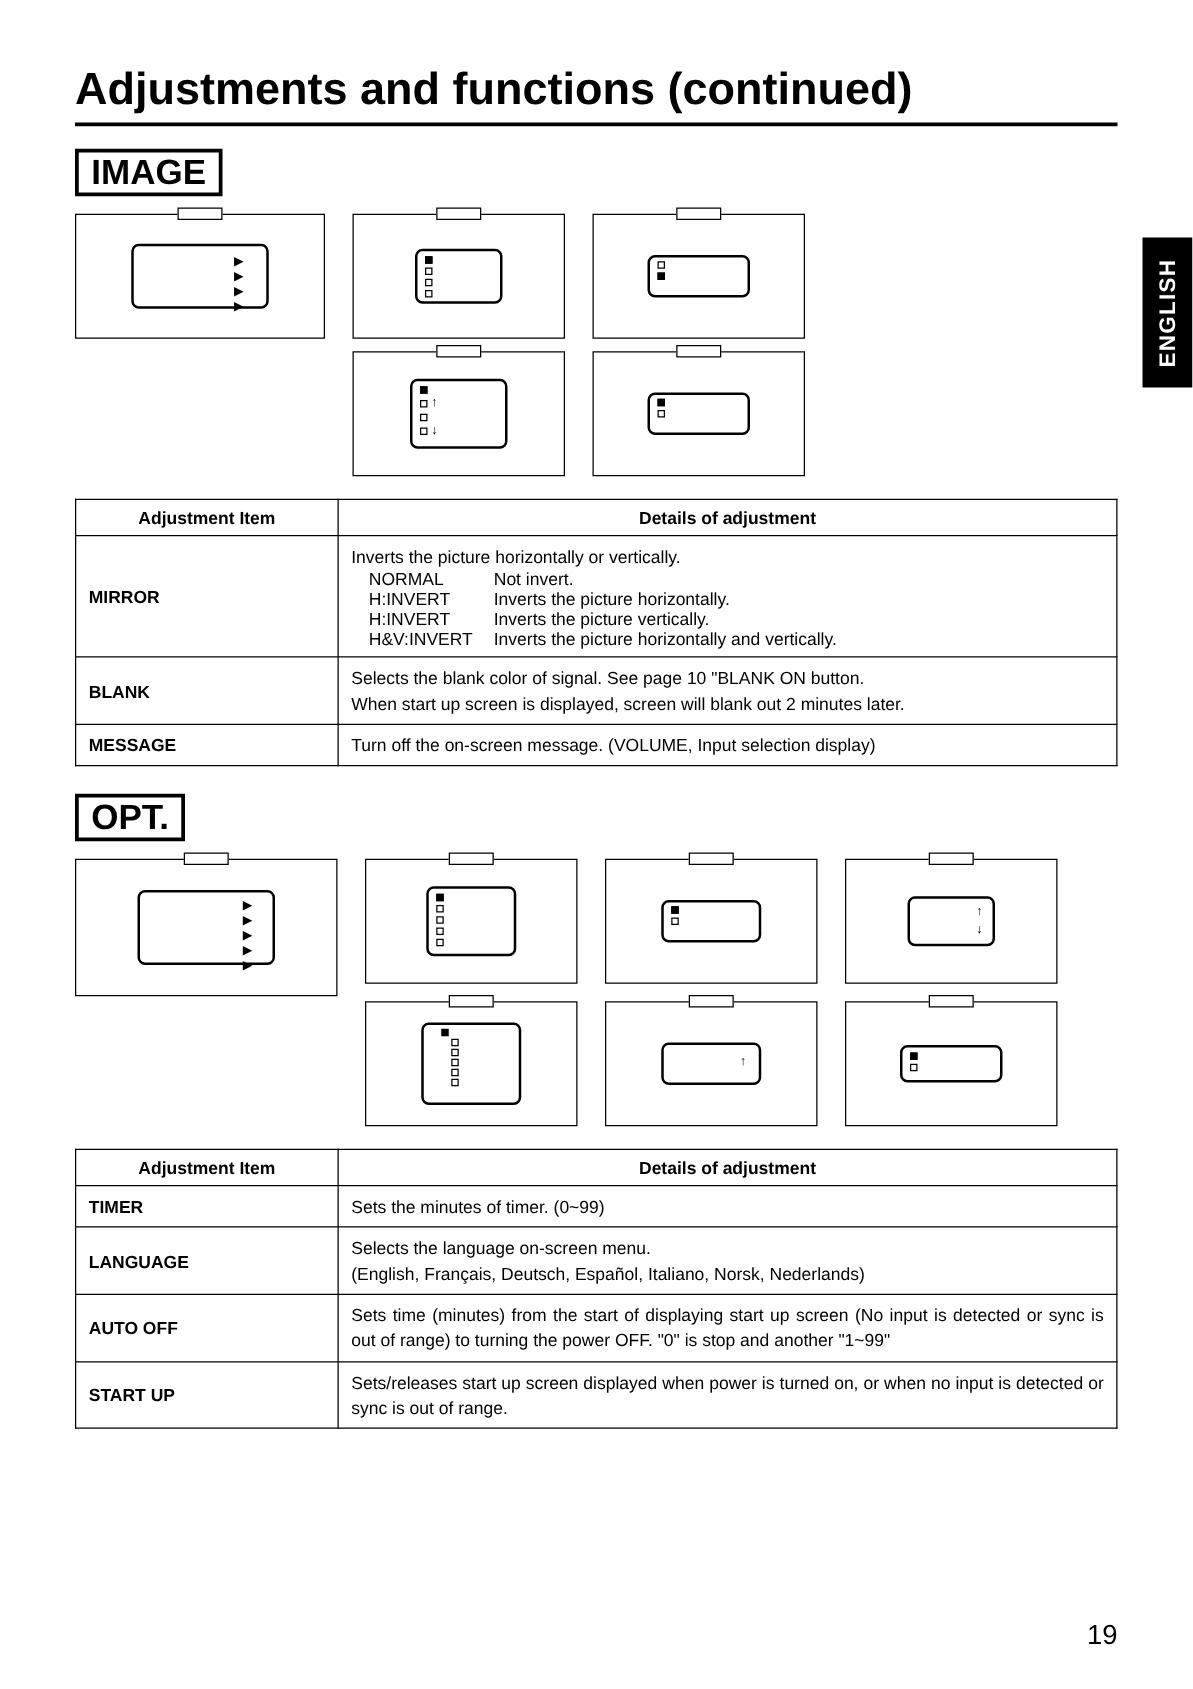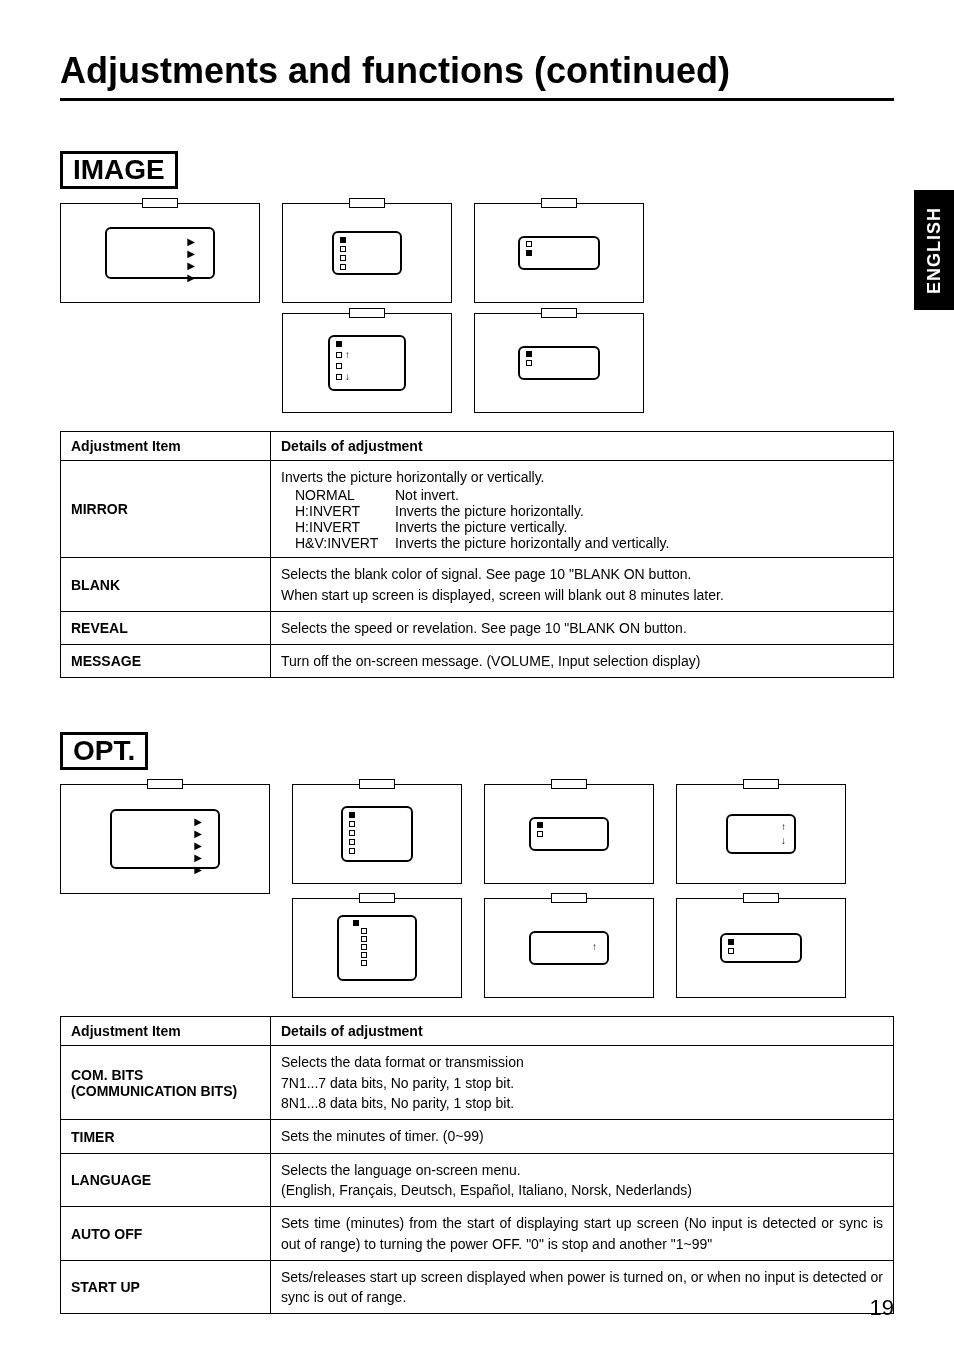--- a/index.html
+++ b/index.html
@@ -38,21 +38,20 @@
     white-space: nowrap;
     letter-spacing: 1px;
   }
   .section-label {
     display: inline-block;
     border: 3px solid #000;
     padding: 0px 10px;
     font-size: 28px;
     font-weight: bold;
     margin-bottom: 14px;
-    margin-top: 32px;
   }
   .diagram-box {
     border: 1px solid #000;
     width: 180px;
     height: 100px;
     position: relative;
     background:#fff;
   }
   .diagram-box.narrow { width: 170px; }
   .dbox-tab {
@@ -105,21 +104,21 @@
     border-collapse: collapse;
     margin-bottom: 22px;
     font-size: 14px;
   }
   table.spec th, table.spec td {
     border: 1px solid #000;
     padding: 6px 10px;
     vertical-align: top;
   }
   table.spec thead th {
-    text-align: left;
+    text-align: center;
     font-weight: bold;
   }
   table.spec .item-col {
     width: 210px;
     text-align: left;
     font-weight: bold;
     vertical-align: middle;
   }
   .sub-note { font-weight: normal; display:block; }
   .details p { margin: 0; line-height: 1.45; }
@@ -268,27 +267,21 @@
               <span class="key">H&amp;V:INVERT</span>
               <span>Inverts the picture horizontally and vertically.</span>
             </div>
         </div>
       </td>
     </tr>
     <tr>
       <td class="item-col">BLANK</td>
       <td class="details">
           <p style="white-space:pre-line;">Selects the blank color of signal. See page 10 "BLANK ON button.
-When start up screen is displayed, screen will blank out 8 minutes later.</p>
-        </td>
-    </tr>
-    <tr>
-      <td class="item-col">REVEAL</td>
-      <td class="details">
-          <p>Selects the speed or revelation. See page 10 "BLANK ON button.</p>
+When start up screen is displayed, screen will blank out 2 minutes later.</p>
         </td>
     </tr>
     <tr>
       <td class="item-col">MESSAGE</td>
       <td class="details">
           <p>Turn off the on-screen message. (VOLUME, Input selection display)</p>
         </td>
     </tr>
   </tbody>
 </table>
@@ -410,31 +403,20 @@
 
 <table class="spec">
   <thead>
     <tr>
       <th>Adjustment Item</th>
       <th>Details of adjustment</th>
     </tr>
   </thead>
   <tbody>
     <tr>
-      <td class="item-col">
-        <span>COM. BITS</span>
-        <span class="sub-note" style="font-weight:bold;">(COMMUNICATION BITS)</span>
-      </td>
-      <td class="details">
-          <p style="white-space:pre-line;">Selects the data format or transmission
-7N1...7 data bits, No parity, 1 stop bit.
-8N1...8 data bits, No parity, 1 stop bit.</p>
-        </td>
-    </tr>
-    <tr>
       <td class="item-col">TIMER</td>
       <td class="details">
           <p>Sets the minutes of timer. (0~99)</p>
         </td>
     </tr>
     <tr>
       <td class="item-col">LANGUAGE</td>
       <td class="details">
           <p style="white-space:pre-line;">Selects the language on-screen menu.
 (English, Français, Deutsch, Español, Italiano, Norsk, Nederlands)</p>

